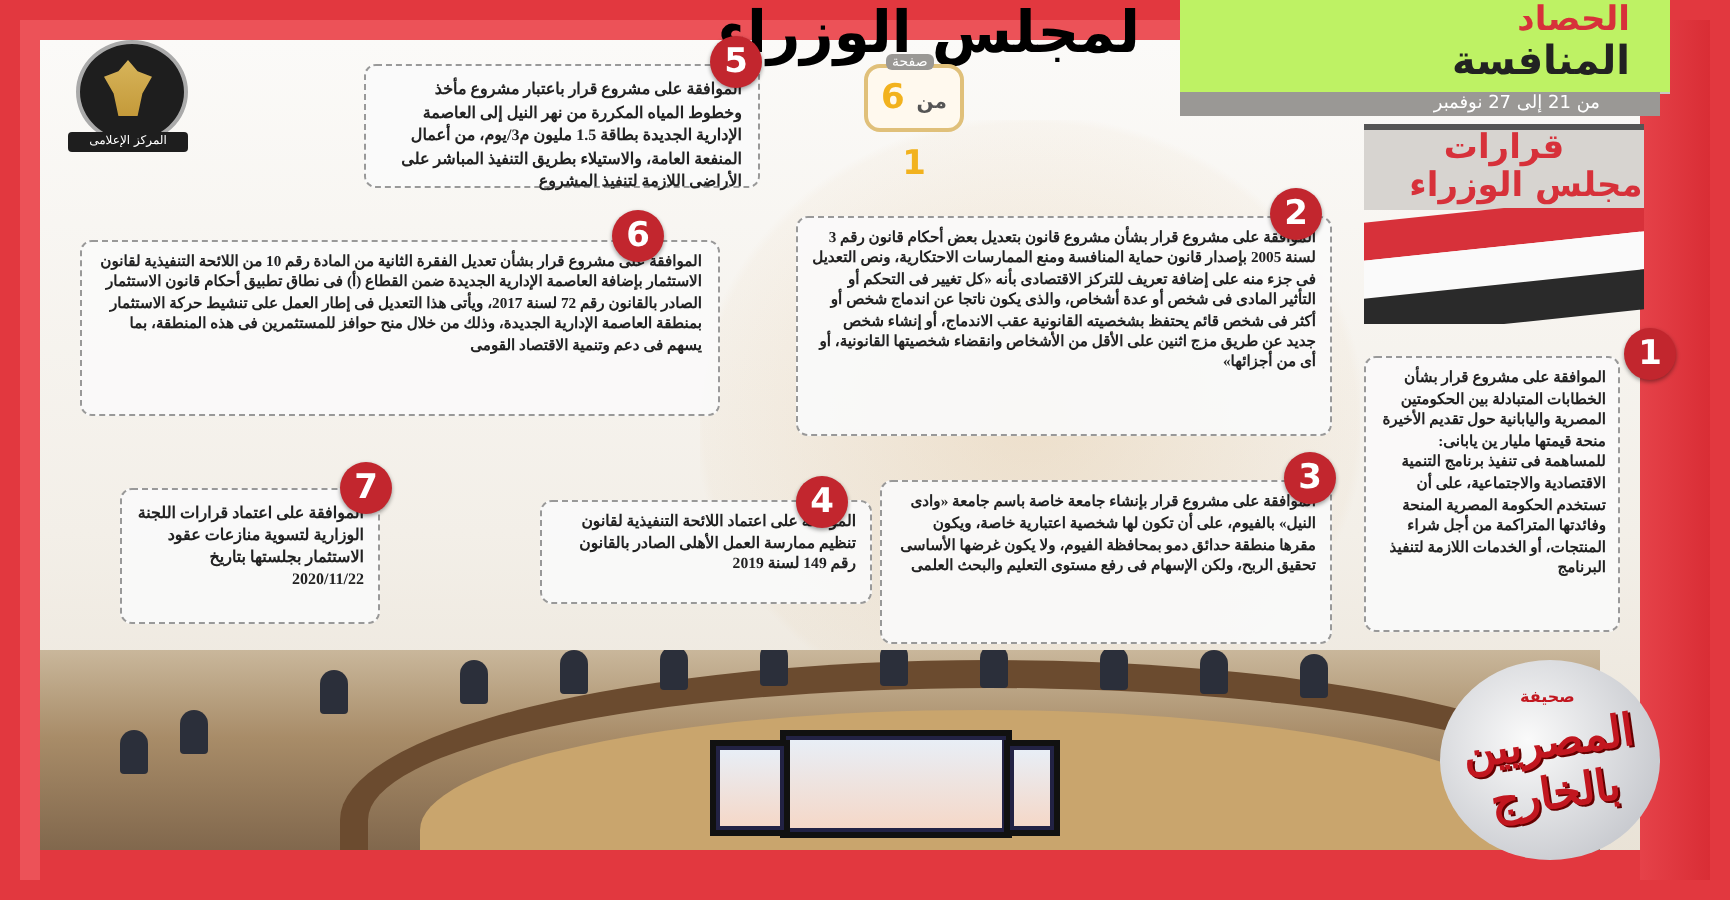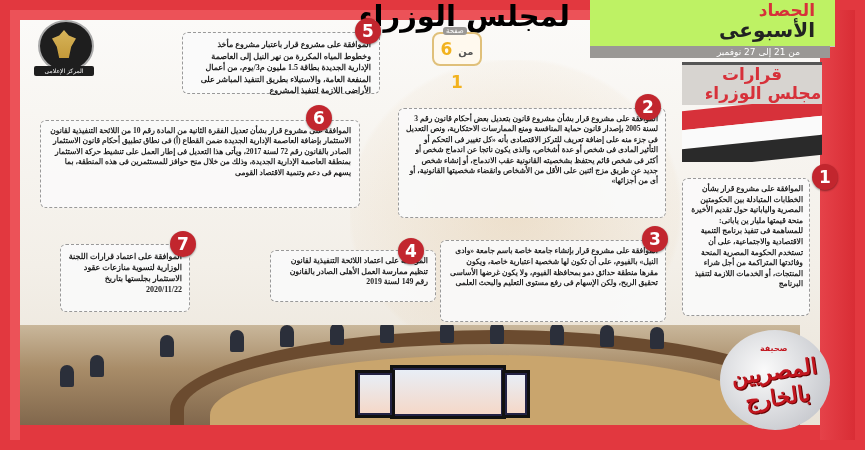--- a/index.html
+++ b/index.html
@@ -54,21 +54,21 @@
 
 <div class="logo">
   <div class="logo-circle"></div>
   <div class="eagle"></div>
   <div class="logo-tag">المركز الإعلامى</div>
 </div>
 
 <div class="title-main">لمجلس الوزراء</div>
 <div class="header-box">
   <div class="hdr-red">الحصاد</div>
-  <div class="hdr-black">الأسبوعى</div>
+  <div class="hdr-black">المنافسة</div>
 </div>
 <div class="date-bar">من 21 إلى 27 نوفمبر</div>
 
 <div class="page-badge">
   <span class="page-label">صفحة</span>
   <div class="page-num">
     <span>6</span>
     <small>من</small>
     <span>1</span>
   </div>

